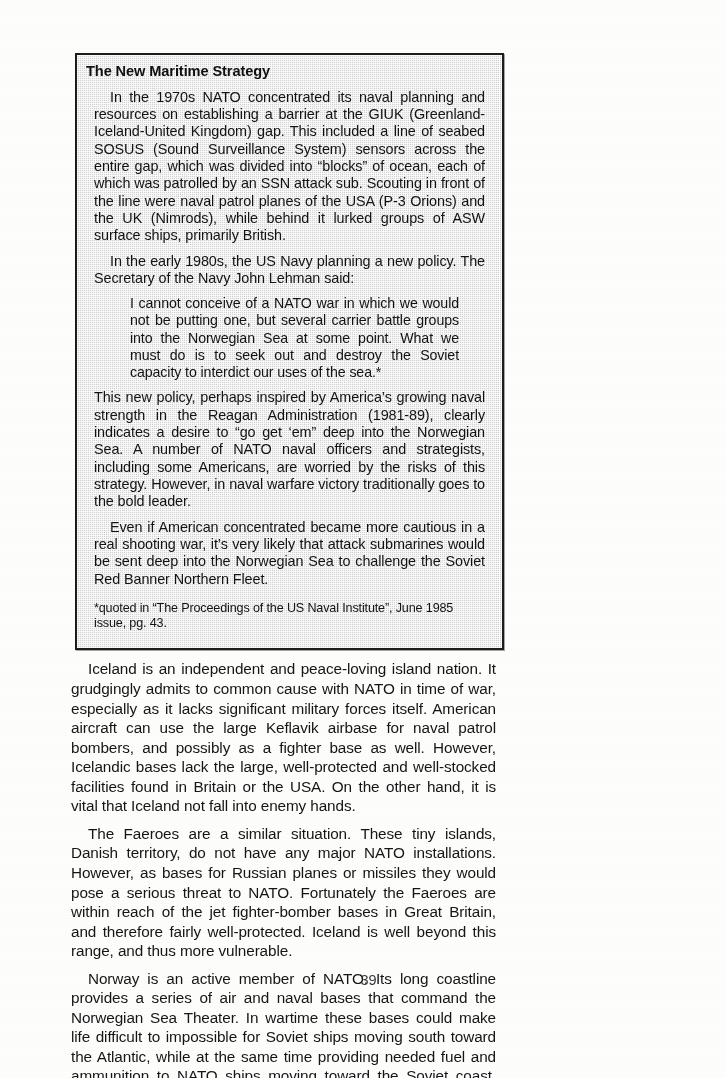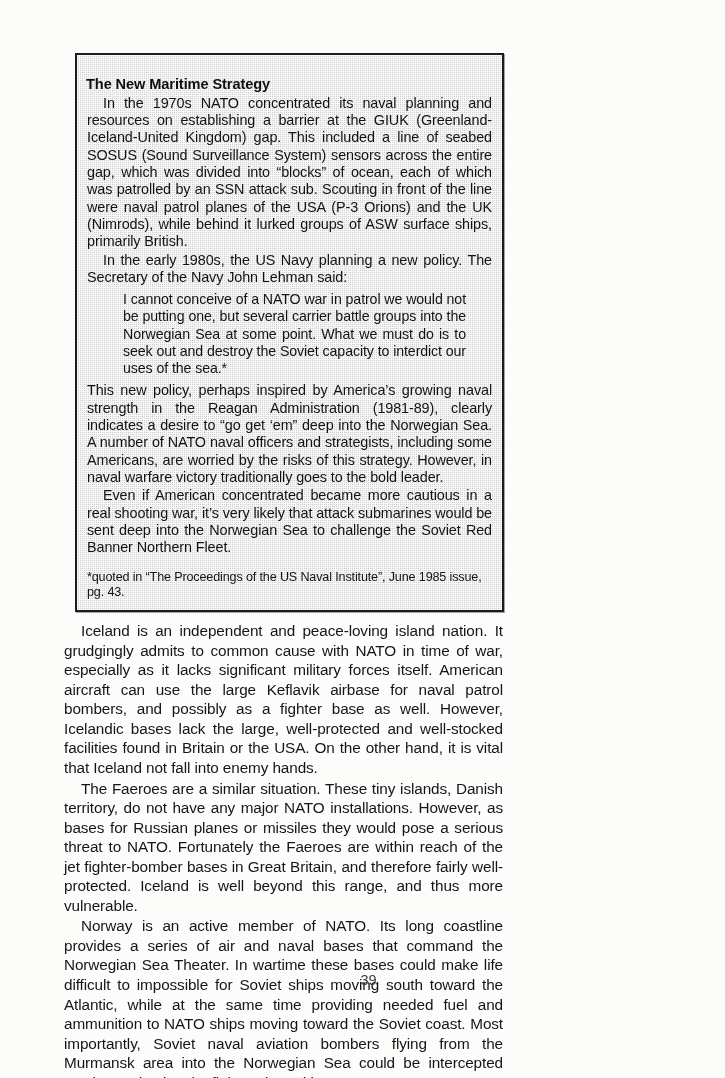--- a/index.html
+++ b/index.html
@@ -37,21 +37,21 @@
 
   
   .article {
     position: absolute;
     left: 63px;
     top: 46px;
     width: 441px;
   }
 
   p {
-    margin: 1px;
+    margin: 8px;
     font-size: 15.3px;
     line-height: 19.55px;
     text-align: justify;
     text-justify: inter-word;
     letter-spacing: -0.1px;
   }
   p .indent { display: inline-block; width: 17px; }
   b, strong { font-weight: normal; }
 
   
@@ -68,21 +68,21 @@
     border: 2px solid #1c1c1c;
     background-color: #d2d2d2;
     background-image:
       repeating-linear-gradient(0deg,
         rgba(255,255,255,0.75) 0 1px,
         rgba(255,255,255,0.0) 1px 2px),
       repeating-linear-gradient(90deg,
         rgba(255,255,255,0.75) 0 1px,
         rgba(255,255,255,0.0) 1px 2px);
     box-shadow: 1px 1px 0 rgba(0,0,0,0.35);
-    padding: 21px 9px 9px 9px;
+    padding: 8px 9px 9px 9px;
   }
   .sidebar h2 {
     margin: 0 0 1px 0;
     font-size: 14.6px;
     line-height: 17.5px;
     font-weight: bold;
     letter-spacing: -0.1px;
     color: #101010;
   }
   .sidebar p {
@@ -135,21 +135,21 @@
   <div class="article clearfix">
 
     <aside class="float-box sidebar">
       <h2>The New Maritime Strategy</h2>
 
       <p><span class="indent"></span><span>In the 1970s NATO concentrated its naval planning and resources on establishing a barrier at the GIUK (Greenland-Iceland-United Kingdom) gap. This included a line of seabed SOSUS (Sound Surveillance System) sensors across the entire gap, which was divided into “blocks” of ocean, each of which was patrolled by an SSN attack sub. Scouting in front of the line were naval patrol planes of the USA (P-3 Orions) and the UK (Nimrods), while behind it lurked groups of ASW surface ships, primarily British.</span></p>
 
       <p><span class="indent"></span><span>In the early 1980s, the US Navy planning a new policy. The Secretary of the Navy John Lehman said:</span></p>
 
       <blockquote class="pullquote">
-        <p>I cannot conceive of a NATO war in patrol we would not be putting one, but several carrier battle groups into the Norwegian Sea at some point. What we must do is to seek out and destroy the Soviet capacity to interdict our uses of the sea.*</p>
+        <p>I cannot conceive of a NATO war in which we would not be putting one, but several carrier battle groups into the Norwegian Sea at some point. What we must do is to seek out and destroy the Soviet capacity to interdict our uses of the sea.*</p>
       </blockquote>
 
       <p>This new policy, perhaps inspired by America’s growing naval strength in the Reagan Administration (1981-89), clearly indicates a desire to “go get ‘em” deep into the Norwegian Sea. A number of NATO naval officers and strategists, including some Americans, are worried by the risks of this strategy. However, in naval warfare victory traditionally goes to the bold leader.</p>
 
       <p><span class="indent"></span><span>Even if American concentrated became more cautious in a real shooting war, it’s very likely that attack submarines would be sent deep into the Norwegian Sea to challenge the Soviet Red Banner Northern Fleet.</span></p>
 
       <div class="footnote">
         <p>*quoted in “The Proceedings of the US Naval Institute”, June 1985 issue, pg. 43.</p>
       </div>
     </aside>

